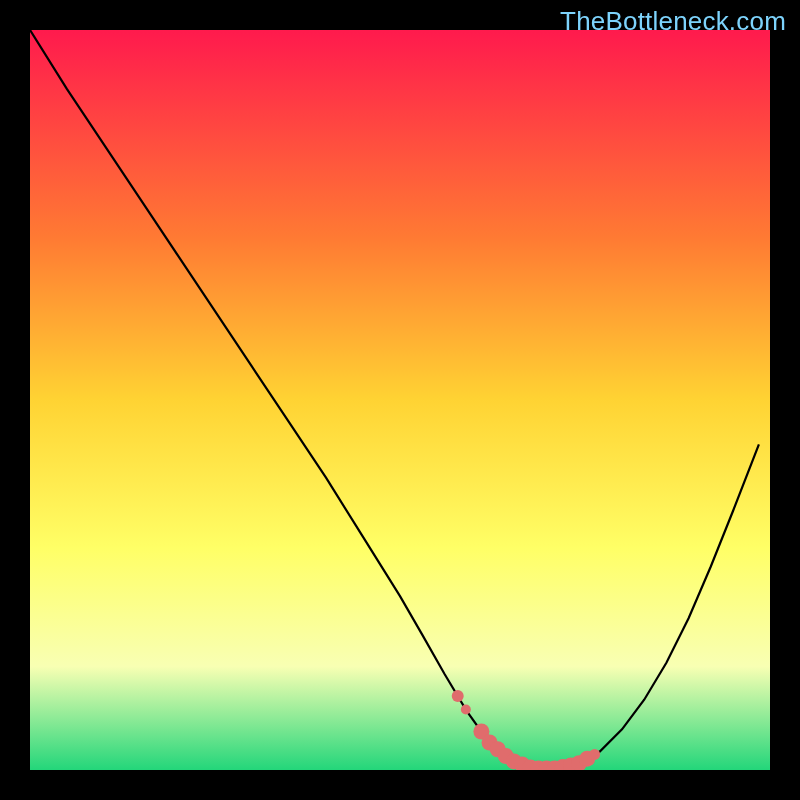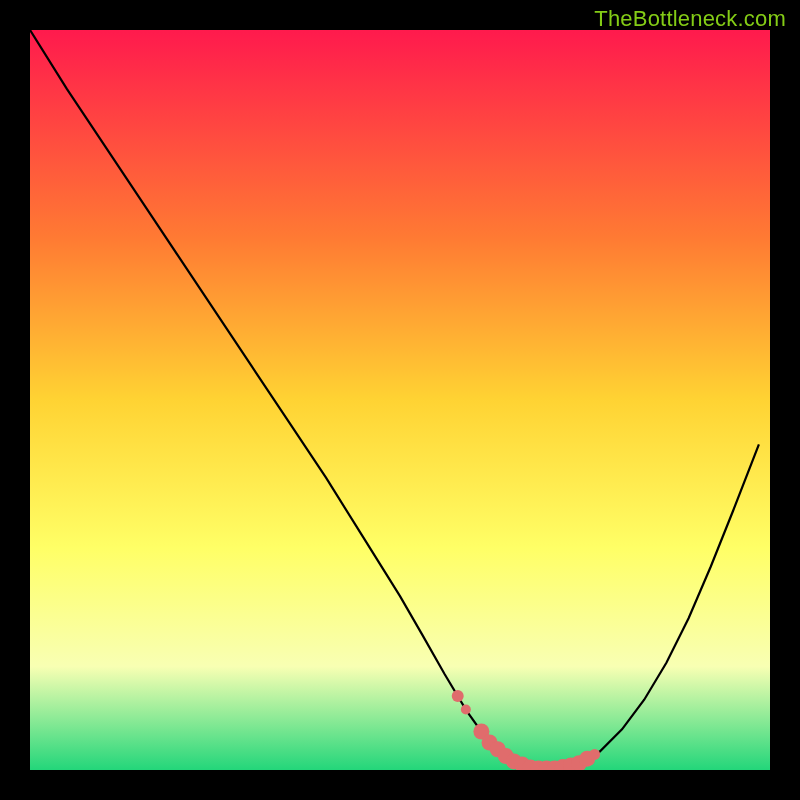--- a/index.html
+++ b/index.html
@@ -21,22 +21,22 @@
     position: absolute;
     left: 30px;
     top: 30px;
     width: 740px;
     height: 740px;
   }
   .watermark {
     position: absolute;
     top: 6px;
     right: 14px;
-    color: #84cc16;
-    font-size: 22px;
+    color: #7dd3fc;
+    font-size: 26px;
     font-weight: 500;
     letter-spacing: 0.2px;
     z-index: 10;
   }
   svg { display: block; }
 </style>
 </head>
 <body>
 
 <div class="frame">

